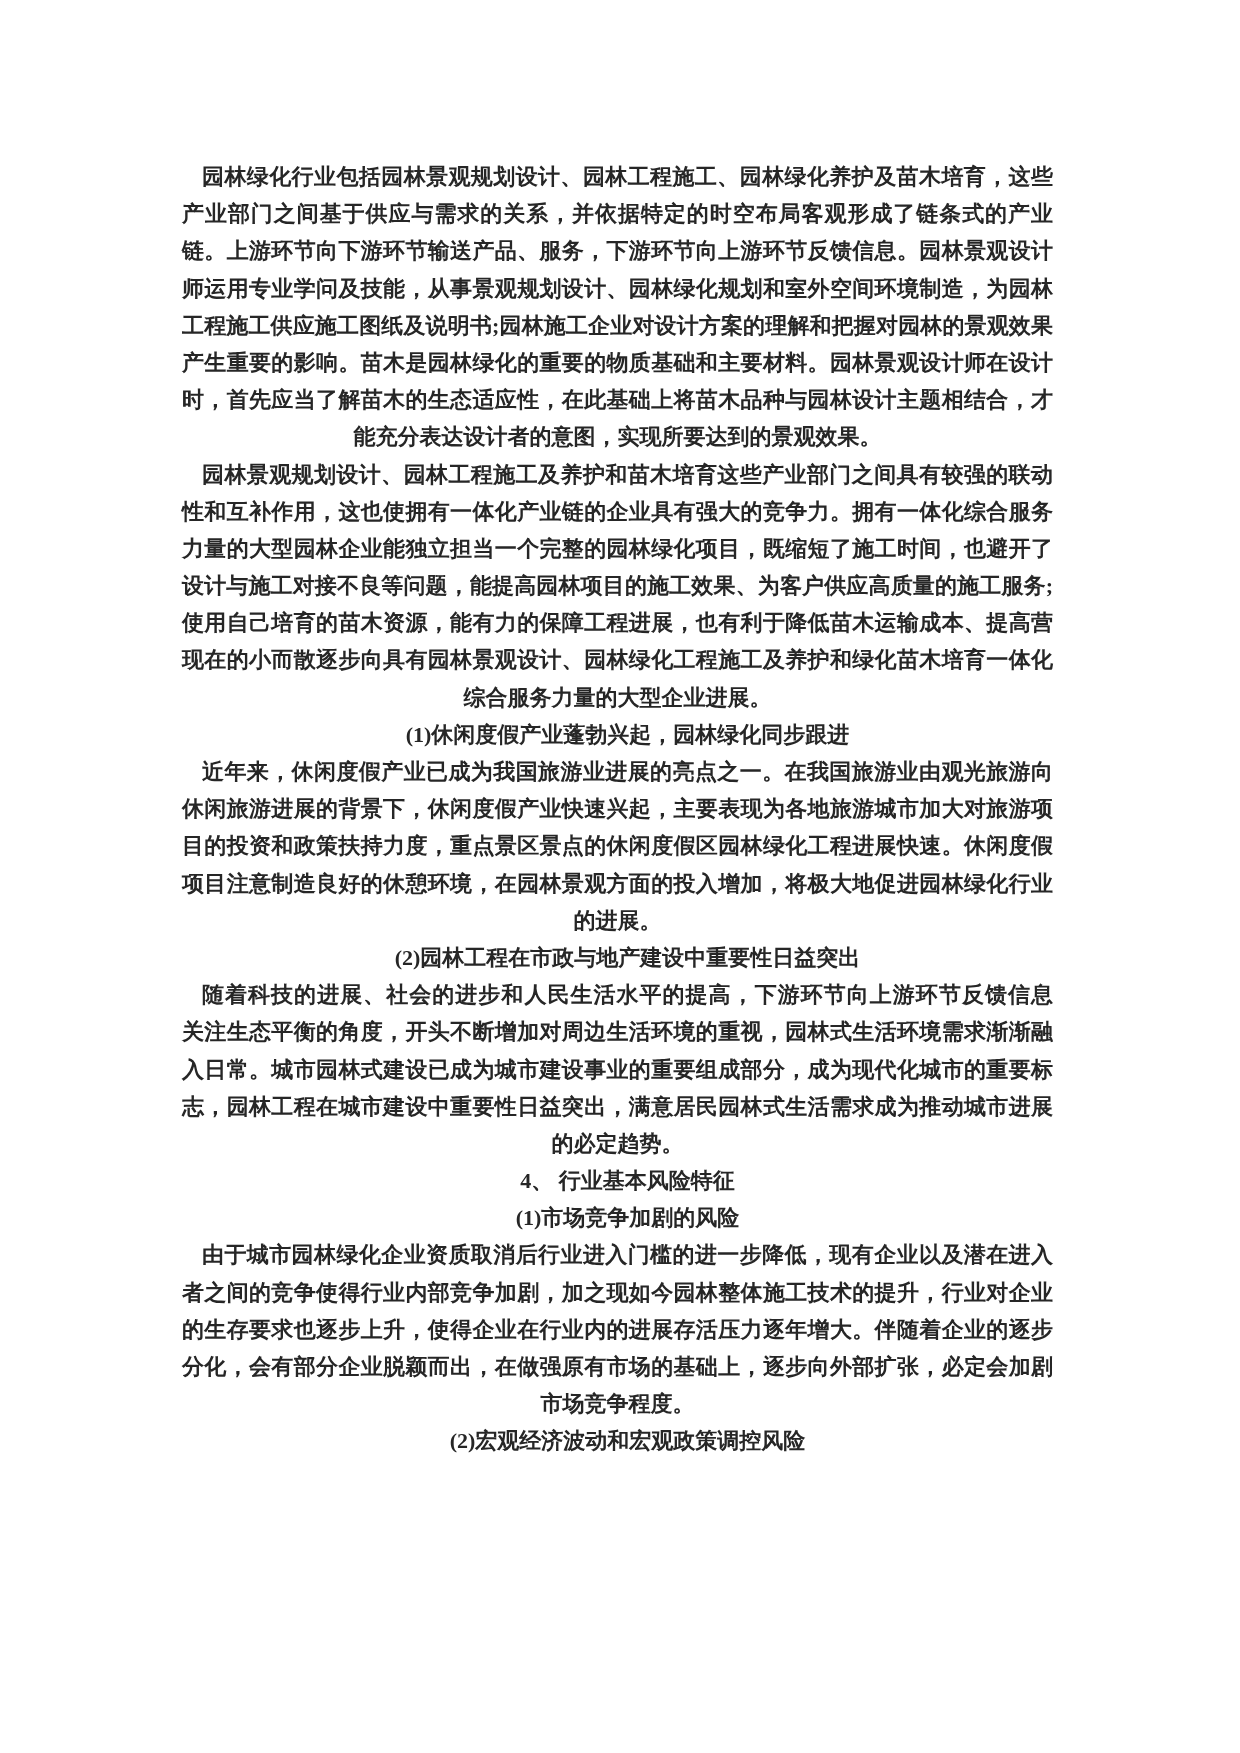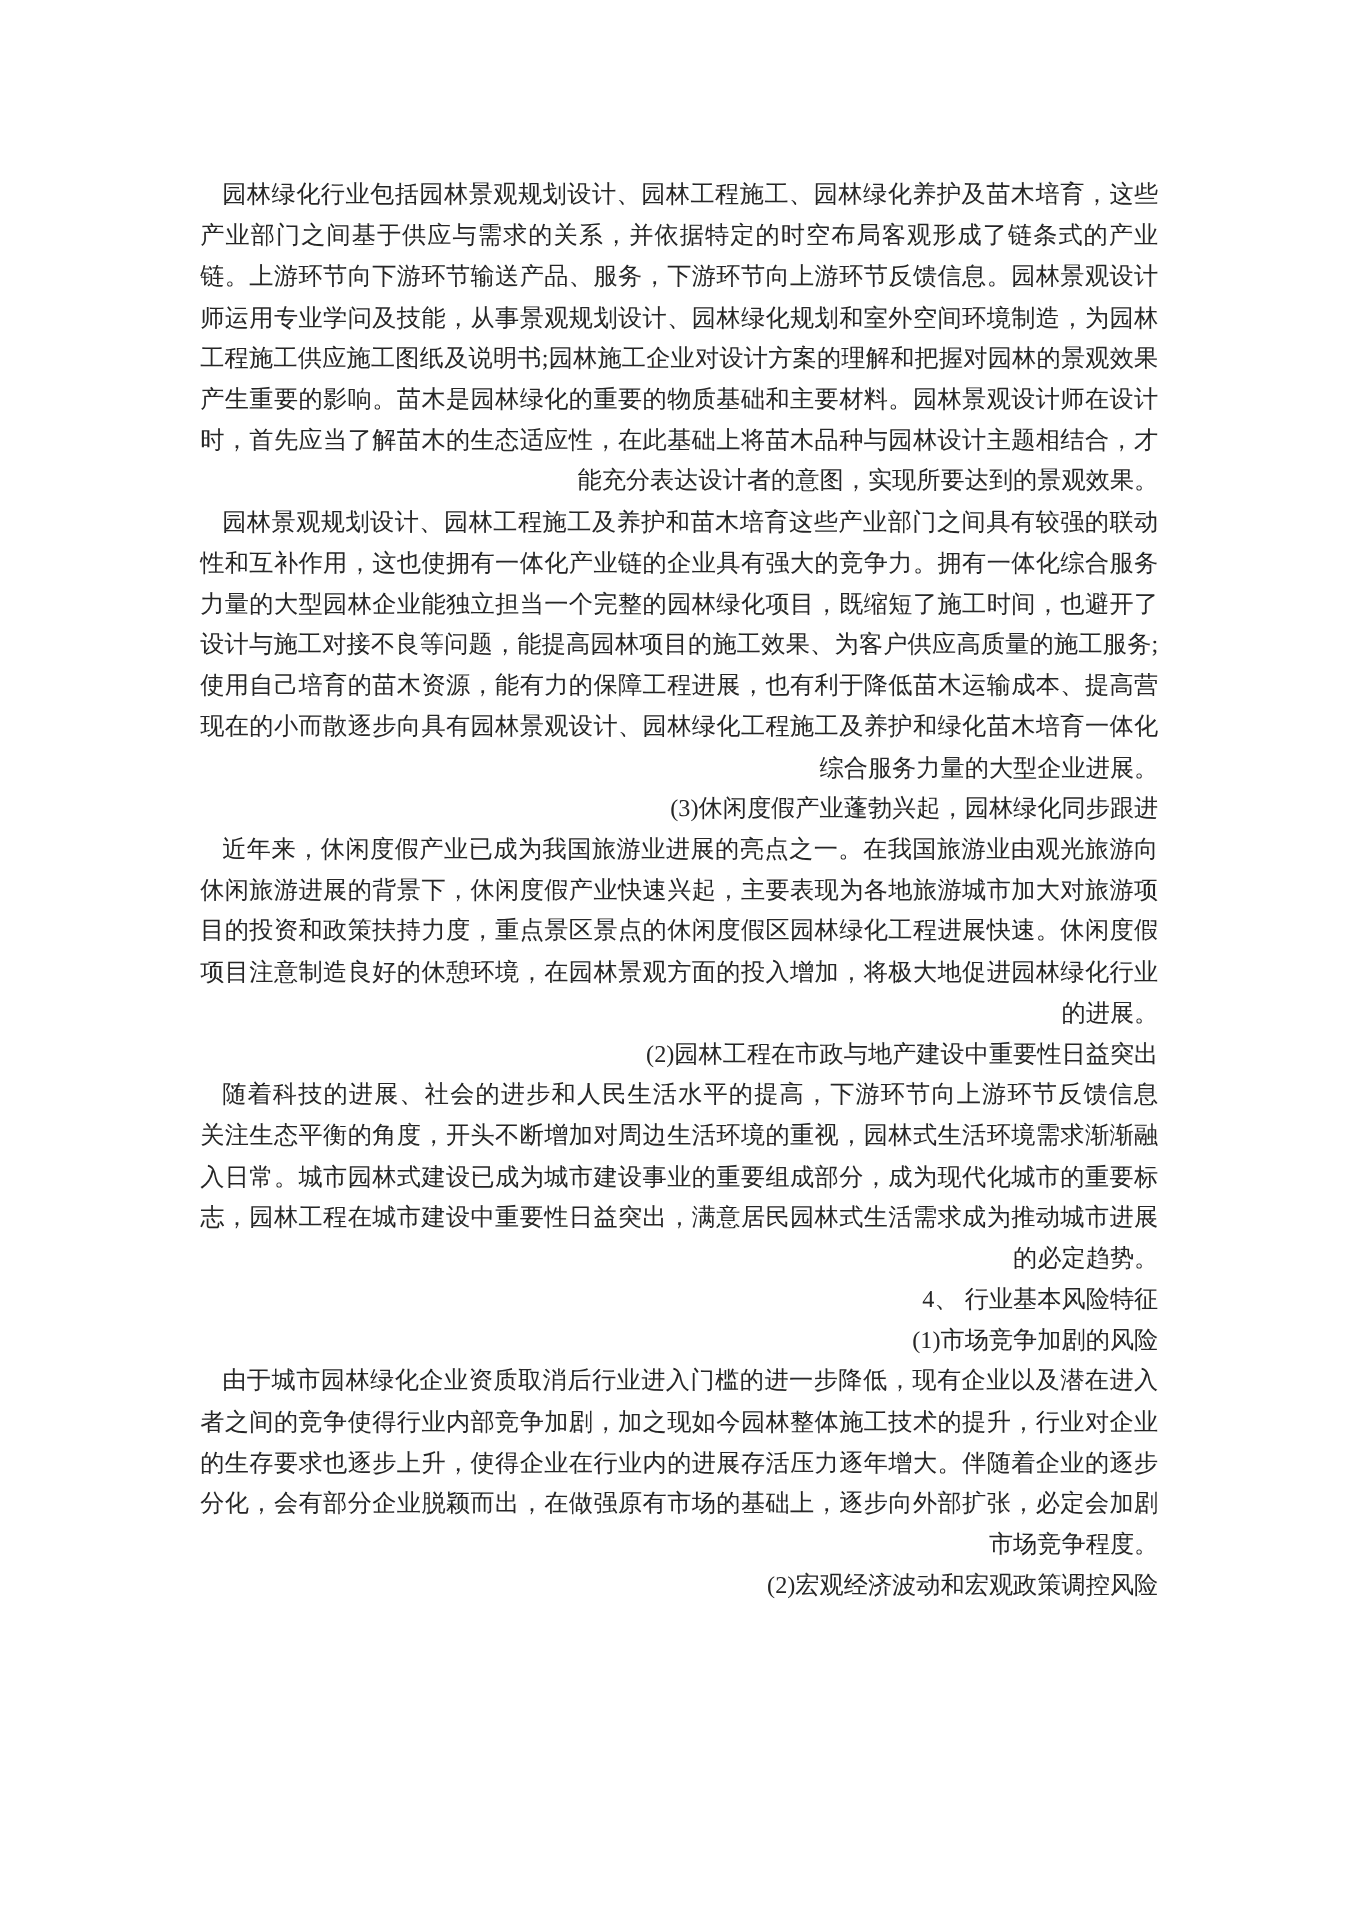--- a/index.html
+++ b/index.html
@@ -8,33 +8,34 @@
     background: #ffffff;
   }
   .page {
     position: relative;
     width: 1064px;
     height: 1753px;
     background: #ffffff;
     overflow: hidden;
     font-family: "Liberation Serif", "DejaVu Serif", serif;
     color: #262626;
+    font-weight: bold;
   }
   .body-text {
     position: absolute;
     left: 182px;
     top: 158px;
     width: 871px;
   }
   .line {
     font-size: 22px;
     line-height: 37.2px;
     height: 37.2px;
     white-space: nowrap;
-    text-align: right;
+    text-align: center;
     overflow: visible;
   }
   .line.full {
     text-align: justify;
     text-align-last: justify;
     text-justify: inter-character;
   }
   .line.indent {
     text-indent: 20px;
   }
@@ -52,21 +53,21 @@
       <div class="line full">产生重要的影响。苗木是园林绿化的重要的物质基础和主要材料。园林景观设计师在设计</div>
       <div class="line full">时，首先应当了解苗木的生态适应性，在此基础上将苗木品种与园林设计主题相结合，才</div>
       <div class="line">能充分表达设计者的意图，实现所要达到的景观效果。</div>
       <div class="line full indent">园林景观规划设计、园林工程施工及养护和苗木培育这些产业部门之间具有较强的联动</div>
       <div class="line full">性和互补作用，这也使拥有一体化产业链的企业具有强大的竞争力。拥有一体化综合服务</div>
       <div class="line full">力量的大型园林企业能独立担当一个完整的园林绿化项目，既缩短了施工时间，也避开了</div>
       <div class="line full">设计与施工对接不良等问题，能提高园林项目的施工效果、为客户供应高质量的施工服务;</div>
       <div class="line full">使用自己培育的苗木资源，能有力的保障工程进展，也有利于降低苗木运输成本、提高营</div>
       <div class="line full">现在的小而散逐步向具有园林景观设计、园林绿化工程施工及养护和绿化苗木培育一体化</div>
       <div class="line">综合服务力量的大型企业进展。</div>
-      <div class="line indent">(3)休闲度假产业蓬勃兴起，园林绿化同步跟进</div>
+      <div class="line indent">(1)休闲度假产业蓬勃兴起，园林绿化同步跟进</div>
       <div class="line full indent">近年来，休闲度假产业已成为我国旅游业进展的亮点之一。在我国旅游业由观光旅游向</div>
       <div class="line full">休闲旅游进展的背景下，休闲度假产业快速兴起，主要表现为各地旅游城市加大对旅游项</div>
       <div class="line full">目的投资和政策扶持力度，重点景区景点的休闲度假区园林绿化工程进展快速。休闲度假</div>
       <div class="line full">项目注意制造良好的休憩环境，在园林景观方面的投入增加，将极大地促进园林绿化行业</div>
       <div class="line">的进展。</div>
       <div class="line indent">(2)园林工程在市政与地产建设中重要性日益突出</div>
       <div class="line full indent">随着科技的进展、社会的进步和人民生活水平的提高，下游环节向上游环节反馈信息</div>
       <div class="line full">关注生态平衡的角度，开头不断增加对周边生活环境的重视，园林式生活环境需求渐渐融</div>
       <div class="line full">入日常。城市园林式建设已成为城市建设事业的重要组成部分，成为现代化城市的重要标</div>
       <div class="line full">志，园林工程在城市建设中重要性日益突出，满意居民园林式生活需求成为推动城市进展</div>

